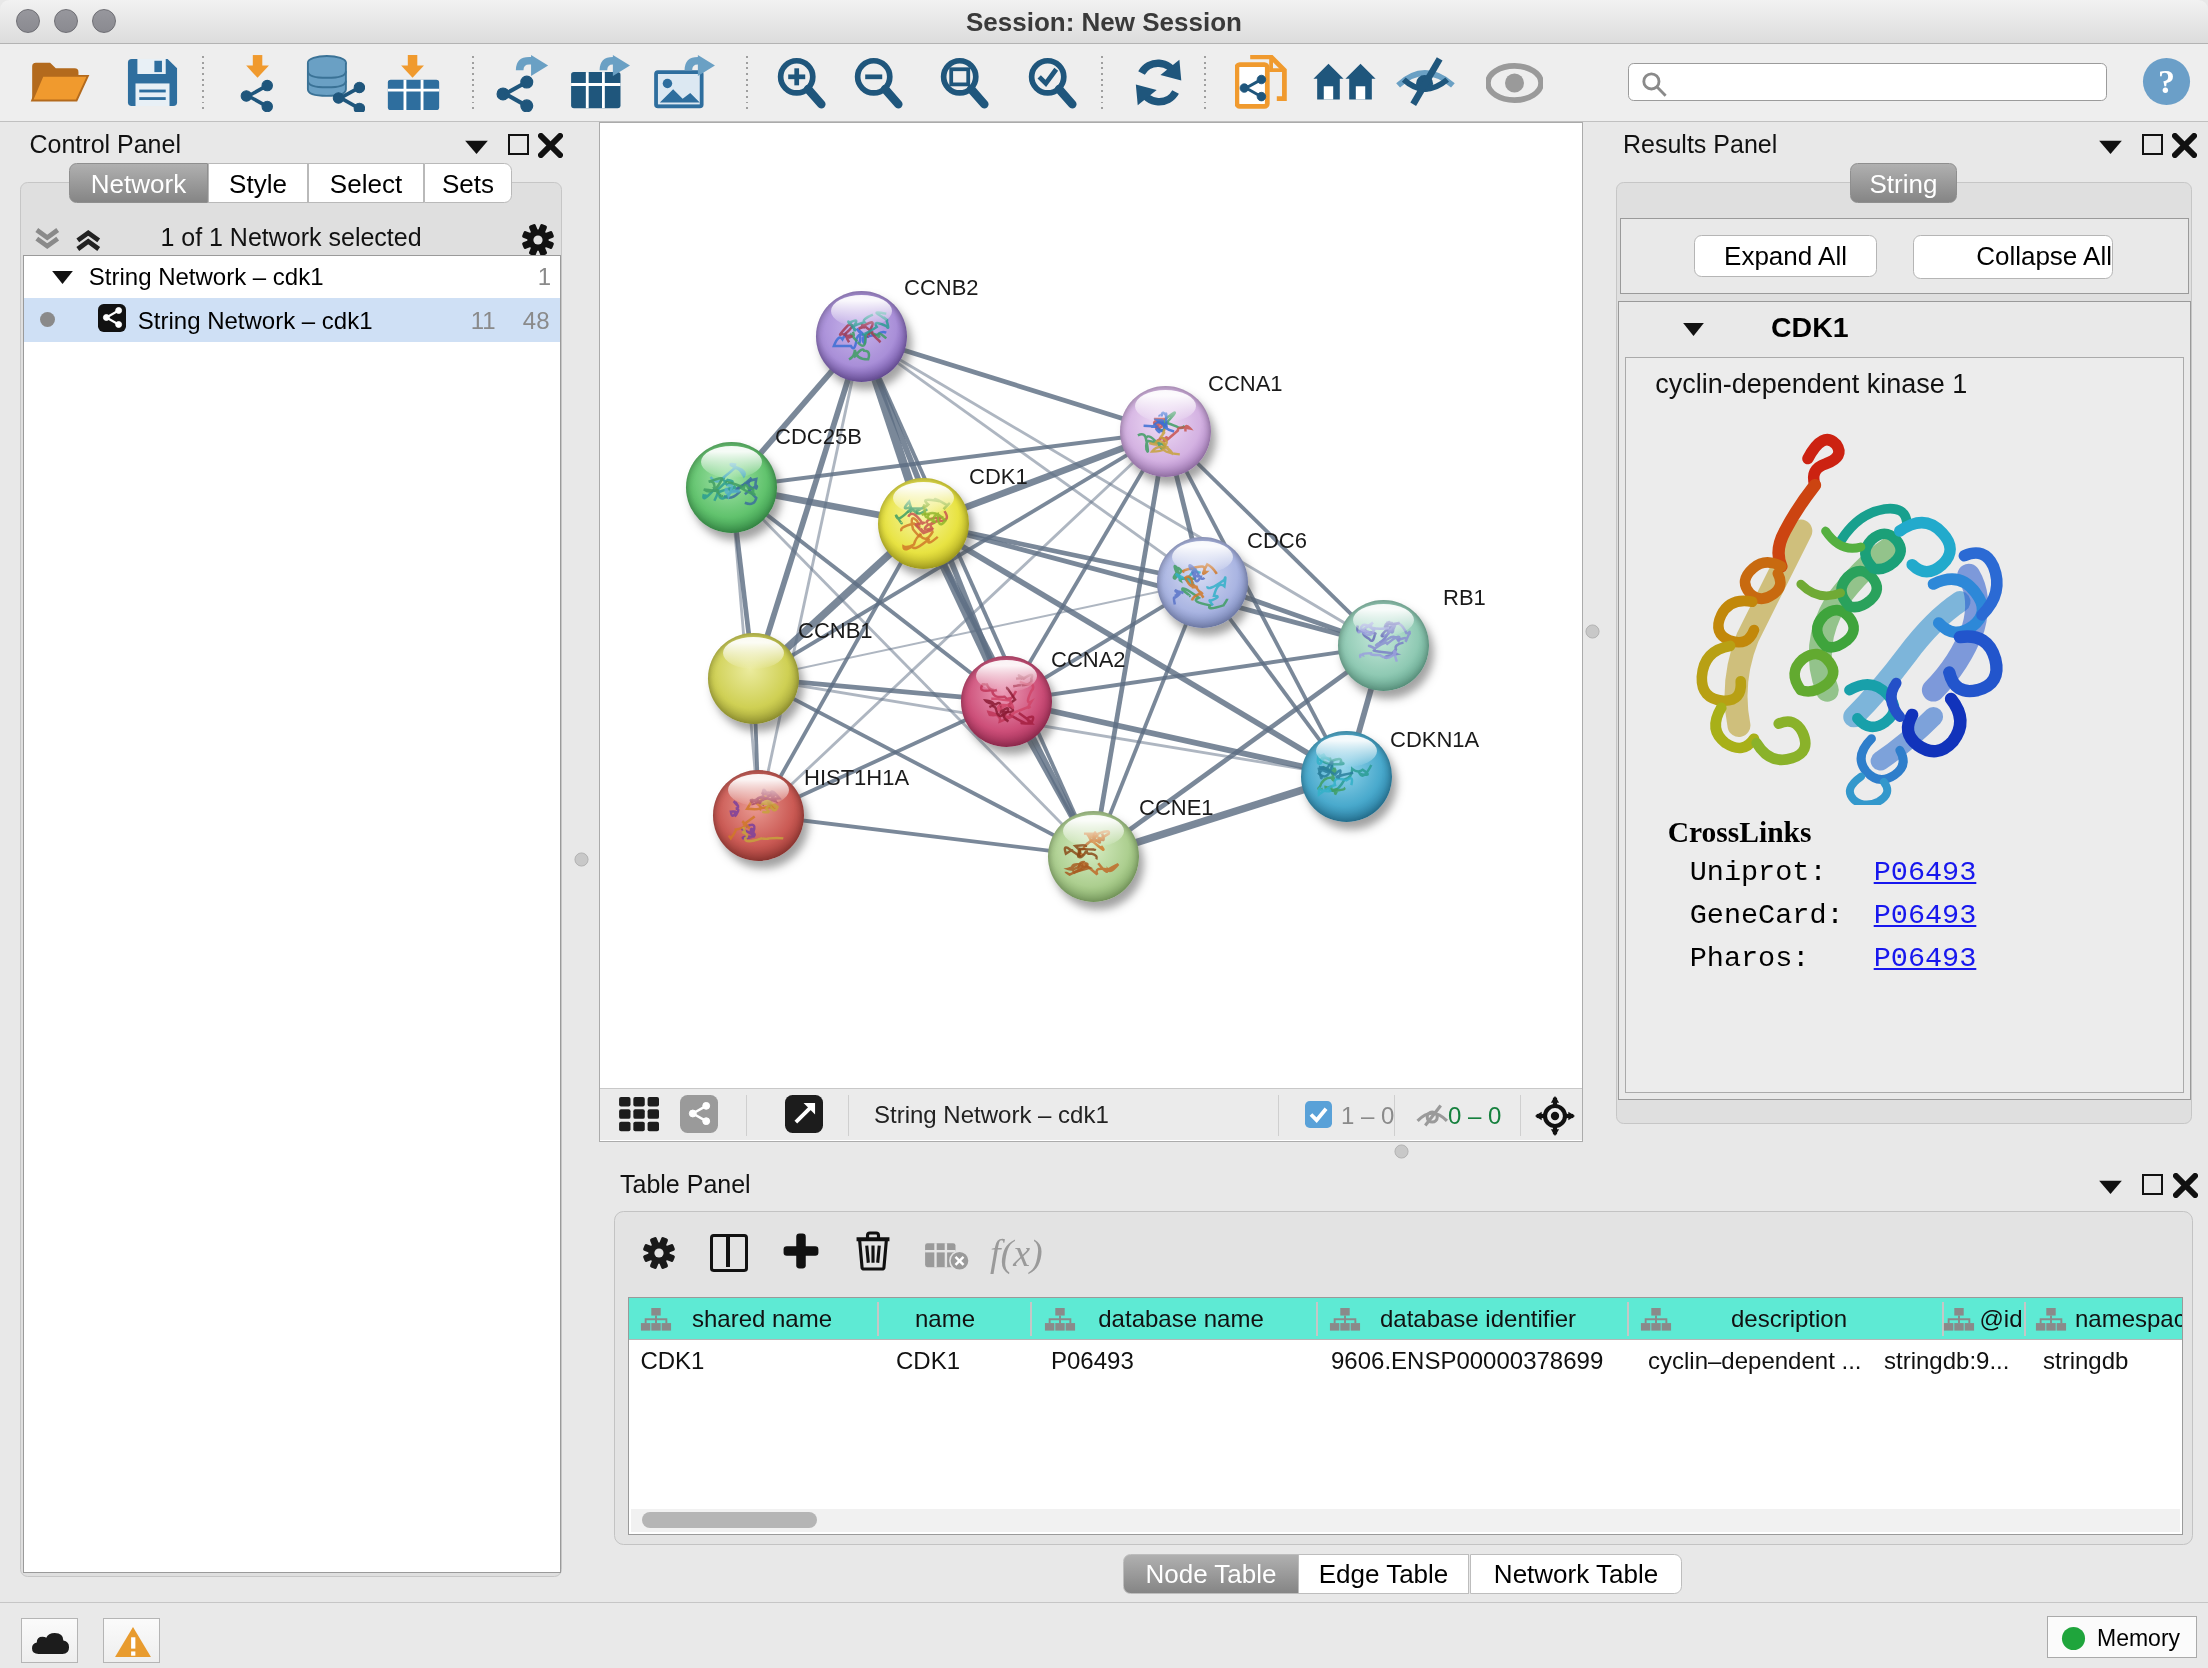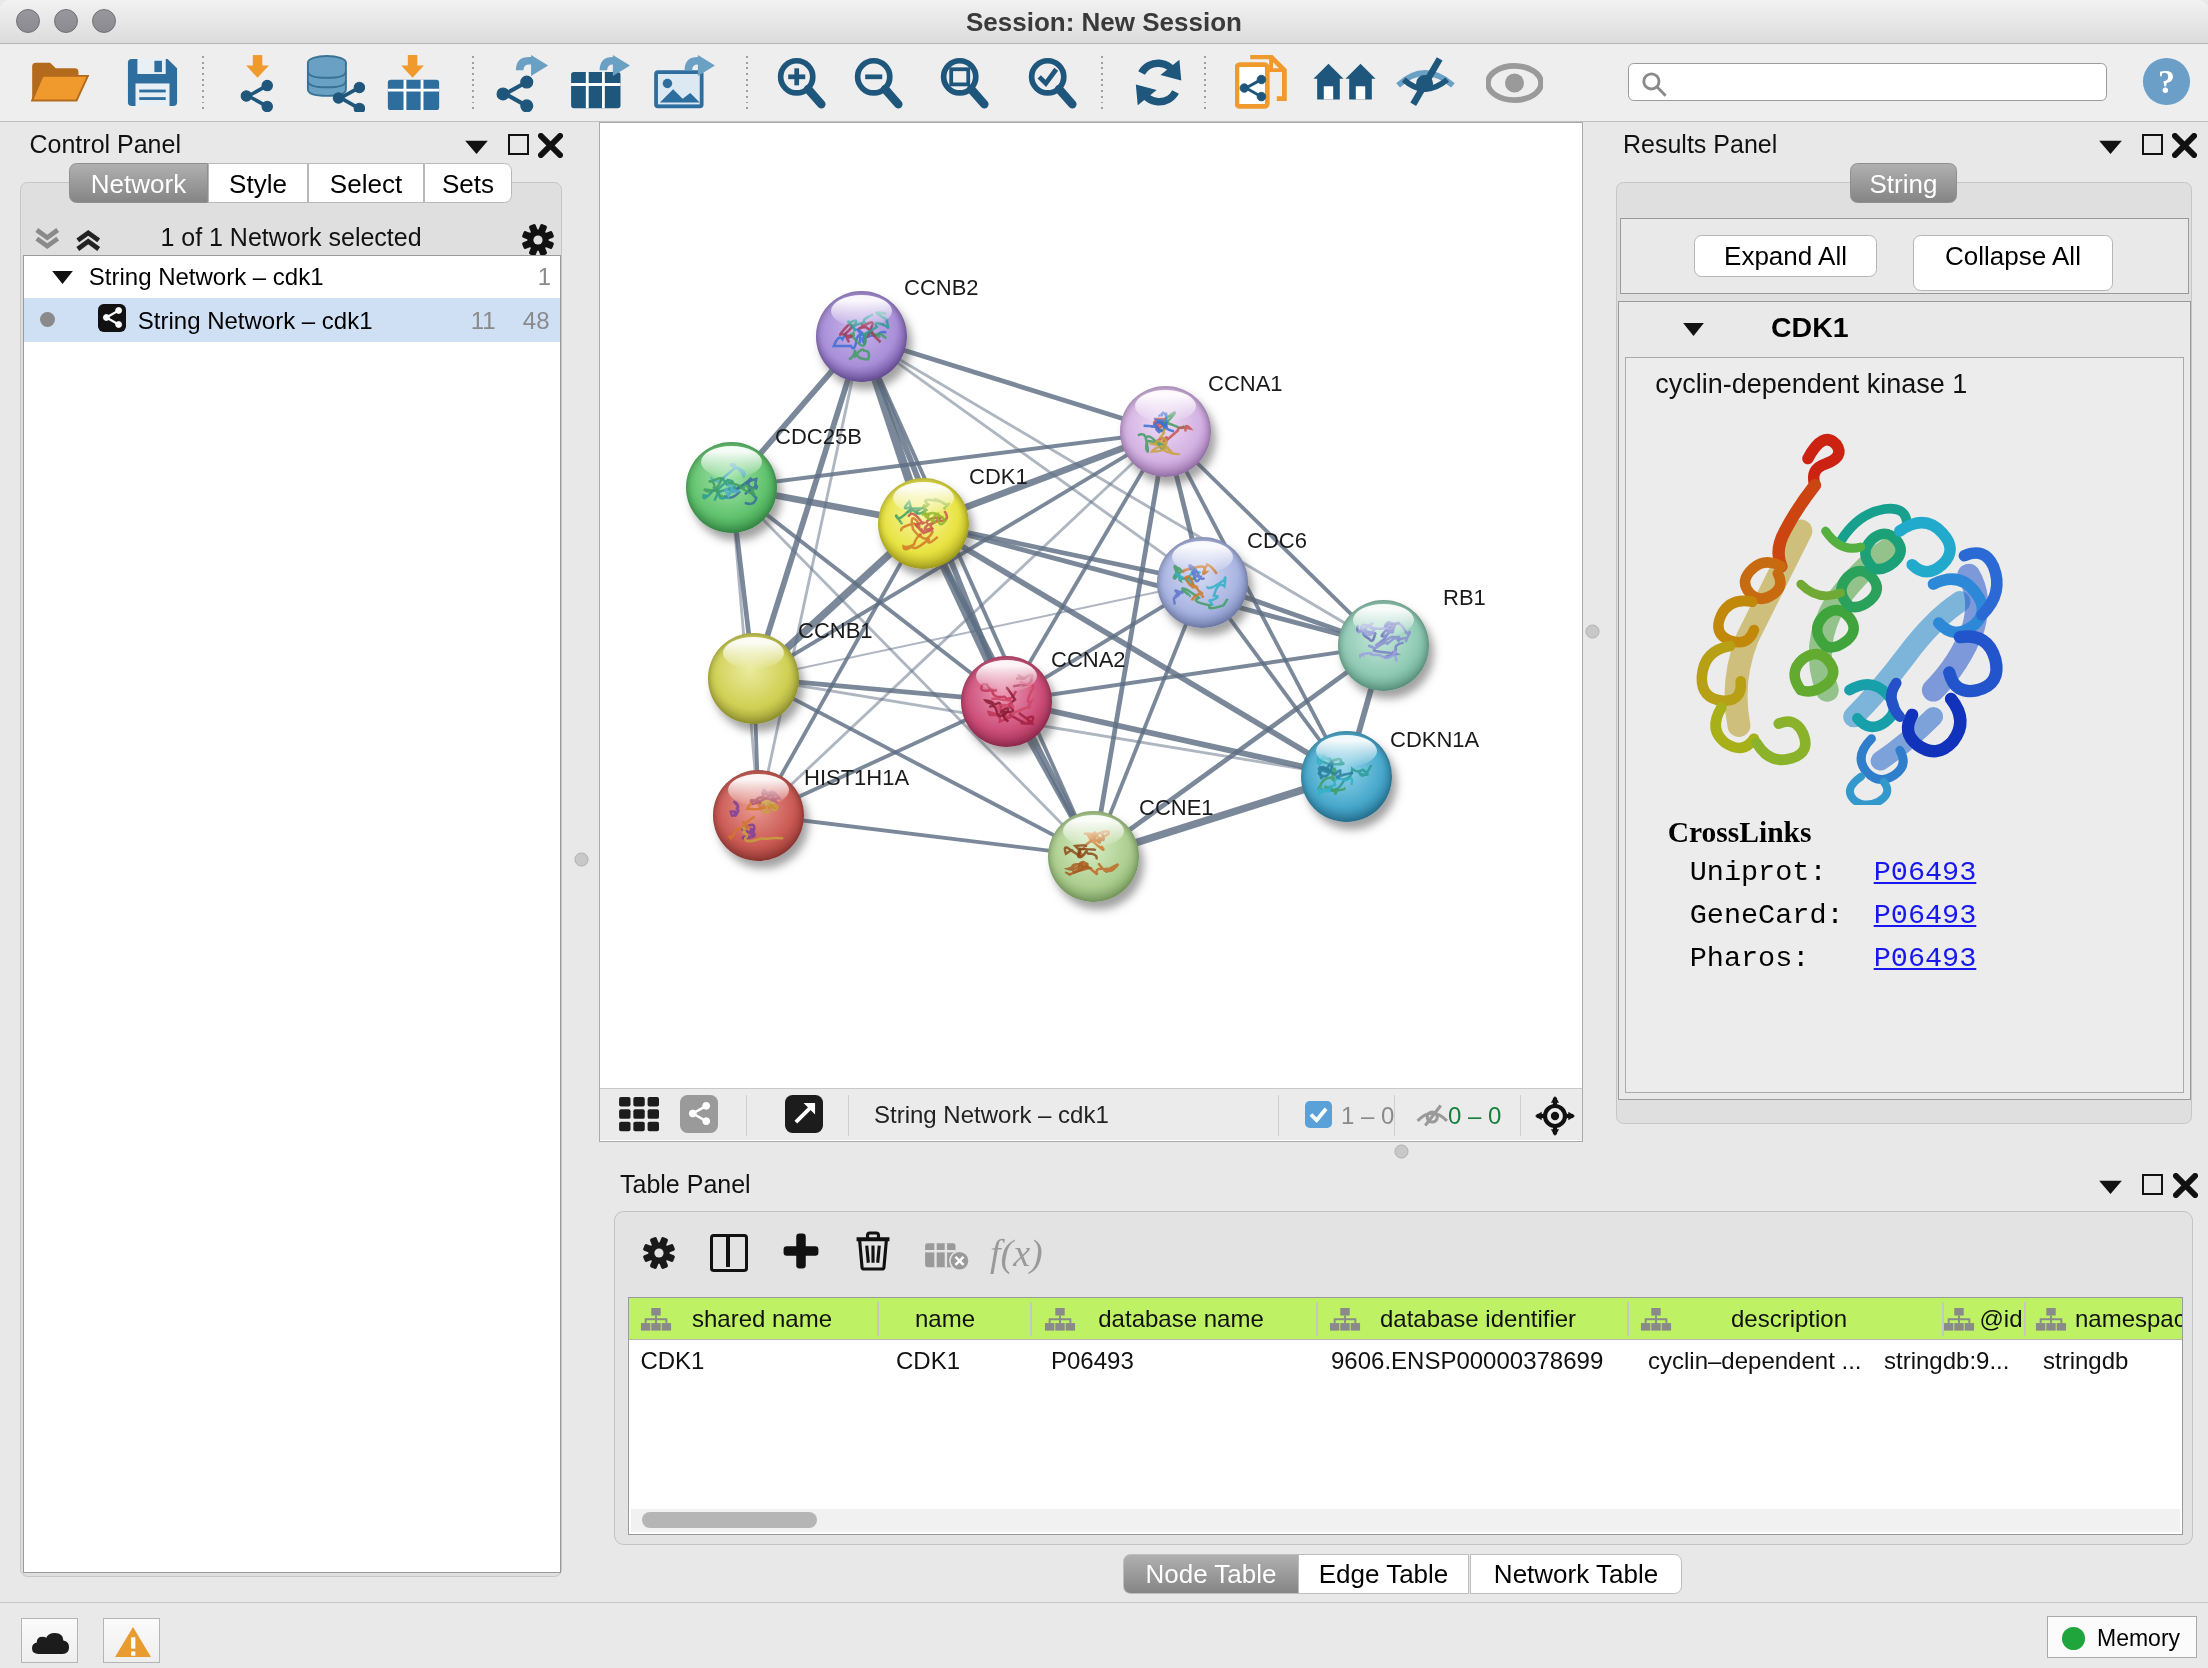--- a/index.html
+++ b/index.html
@@ -41,21 +41,21 @@
 .nodelabel { position:absolute; font-size:22px; color:#1a1a1a; white-space:nowrap; }
 .node { position:absolute; border-radius:50%; }
 .cbsep { position:absolute; top:5.7px; height:41px; width:0; border-left:1.9px solid #cfcfcf; }
 
 
 .rlink { color:#1717ee; text-decoration:underline; }
 
 
 .tptool { position:absolute; left:613px; top:1212px; width:1579px; height:334px;
   background:#e3e3e3; border:1px solid #c3c3c3; border-radius:9.5px; }
-.theader { position:absolute; background:#bef264; border-bottom:1.9px solid #b5b5b5;padding-left:28px; }
+.theader { position:absolute; background:#5eead4; border-bottom:1.9px solid #b5b5b5;padding-left:28px; }
 .thlabel { font-size:24px; color:#111; }
 .tcell { font-size:24px; color:#111; position:absolute; white-space:nowrap; }
 
 
 .btab { position:absolute; font-size:26px; text-align:center; border:1px solid #bdbdbd;
   background:#fff; color:#000; line-height:38px; height:40px; }
 
 
 .statusbar { position:absolute; left:0; top:1602px; width:2208px; height:67px;
   background:#e9e9e9; border-top:1px solid #c6c6c6; }
@@ -625,21 +625,21 @@
     <svg class="abs" style="left:574px;top:10.5px" width="25" height="25" viewBox="0 0 26 26">
       <g stroke="#111" stroke-width="6" stroke-linecap="round">
         <line x1="3" y1="3" x2="23" y2="23"></line>
         <line x1="23" y1="3" x2="3" y2="23"></line>
       </g>
     </svg>
   <div class="tray" style="left:18px;top:60px;width:576px;height:942px"></div>
   <div class="tab sel" style="left:252px;top:41px;width:107px;height:40px;line-height:40px;border-radius:7.6px">String</div>
   <div class="abs" style="left:22px;top:96px;width:569px;height:76px;background:#e9e9e9;border:1.9px solid #9a9a9a"></div>
   <div class="abs" style="left:96px;top:113px;width:183px;height:42px;background:#fff;border:1.9px solid #b5b5b5;border-radius:7.6px;text-align:center;line-height:40px;font-size:26px">Expand All</div>
-  <div class="abs" style="left:315px;top:113px;width:200px;height:56px;background:#fff;border:1.9px solid #b5b5b5;border-radius:7.6px;text-align:center;line-height:40px;font-size:26px">Collapse All</div>
+  <div class="abs" style="left:315px;top:113px;width:200px;height:44px;background:#fff;border:1.9px solid #b5b5b5;border-radius:7.6px;text-align:right;line-height:40px;font-size:26px">Collapse All</div>
   <div class="abs" style="left:20px;top:179px;width:573px;height:799px;background:#e9e9e9;border:1.9px solid #9a9a9a">
     <svg class="abs" style="left:63px;top:19px" width="23" height="16" viewBox="0 0 24 17">
         <polygon points="1,2 23,2 12,16" fill="#111"></polygon>
       </svg>
     <div class="abs" style="left:152px;top:8.6px;font-size:28.5px;font-weight:bold">CDK1</div>
     <div class="abs" style="left:5.7px;top:55px;width:559px;height:736px;background:#ececec;border:1.9px solid #aaa">
       <div class="abs" style="left:29.5px;top:11.4px;font-size:27px;color:#111">cyclin-dependent kinase 1</div>
 
 <svg class="abs" style="left:31px;top:67px" width="376" height="380" viewBox="0 0 400 430">
  <g fill="none" stroke-linecap="round" stroke-opacity="0.55">

